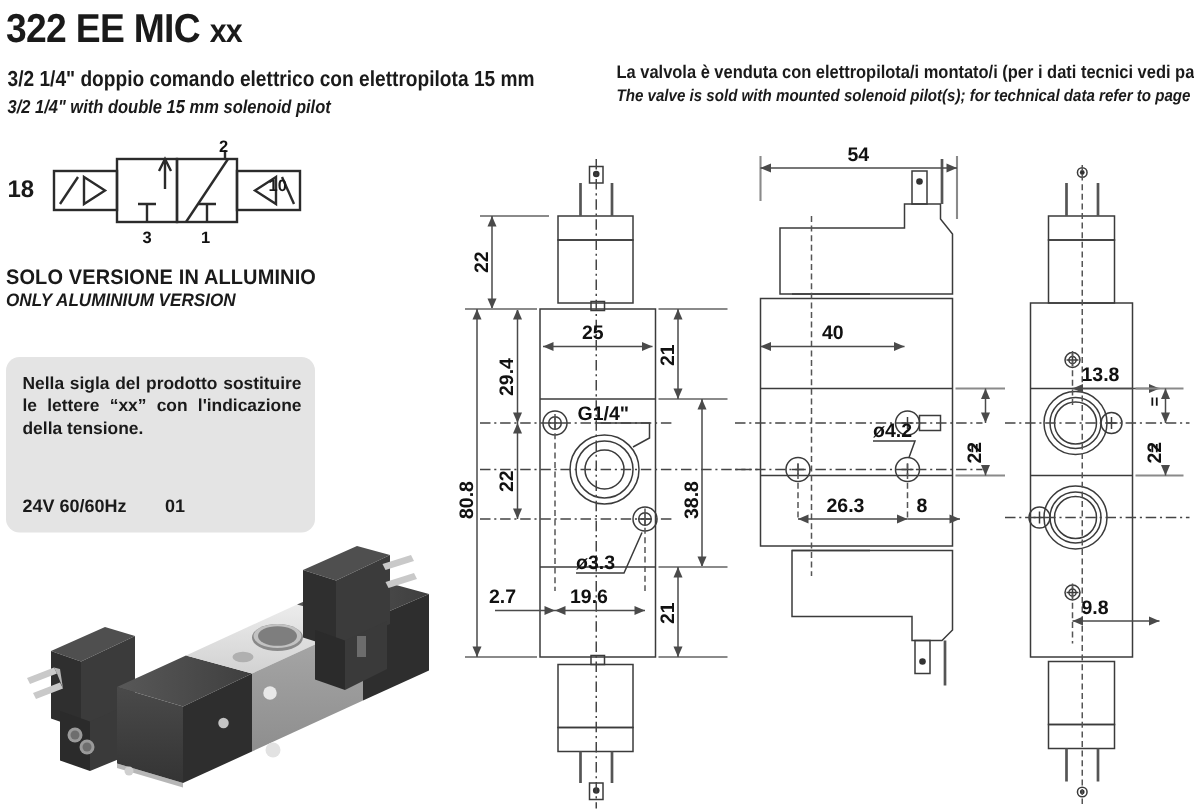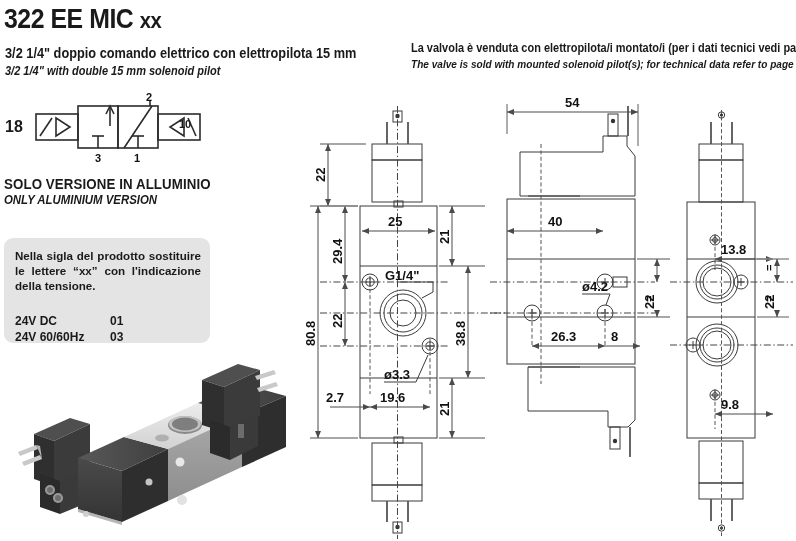--- a/index.html
+++ b/index.html
@@ -92,21 +92,21 @@
     left: 4px; top: 193px;
     font-size: 12px; font-weight: bold; font-style: italic;
     font-family: "Liberation Sans Narrow", "Liberation Sans", sans-serif;
     transform: scaleX(0.95); transform-origin: left top;
     white-space: nowrap;
   }
 
   
   #voltage-box {
     left: 4px; top: 238px;
-    width: 206px; height: 105px;
+    width: 206px; height: 117px;
     background: #e4e4e4;
     border-radius: 9px;
   }
   #voltage-box .bx-it {
     position: absolute; left: 11px; top: 10px;
     width: 186px;
     font-size: 11.6px; font-weight: 600;
     line-height: 15px;
     text-align: justify;
   }
@@ -197,27 +197,23 @@
 
 <div class="abs" id="label-12">18</div>
 <div class="abs" id="label-10">10</div>
 
 <div class="abs" id="alu-it">SOLO VERSIONE IN ALLUMINIO</div>
 <div class="abs" id="alu-en">ONLY ALUMINIUM VERSION</div>
 
 <div class="abs" id="voltage-box">
   <div class="bx-it">Nella sigla del prodotto sostituire le lettere “xx” con l'indicazione della tensione.</div>
 
-  <div class="vrow" id="vrow-0">
-    <span>24V DC</span>
-    <span class="vcode">01</span>
-  </div>
   <div class="vrow" id="vrow-1">
     <span>24V 60/60Hz</span>
-    <span class="vcode">03</span>
+    <span class="vcode">01</span>
   </div>
 </div>
 
 <div class="abs" id="product-photo">
   <svg width="292" height="178" viewBox="0 0 292 178">
     <defs>
       <linearGradient id="gTop" x1="0" y1="0" x2="0" y2="1">
         <stop offset="0%" stop-color="#ececec"></stop>
         <stop offset="100%" stop-color="#d2d2d2"></stop>
       </linearGradient>

